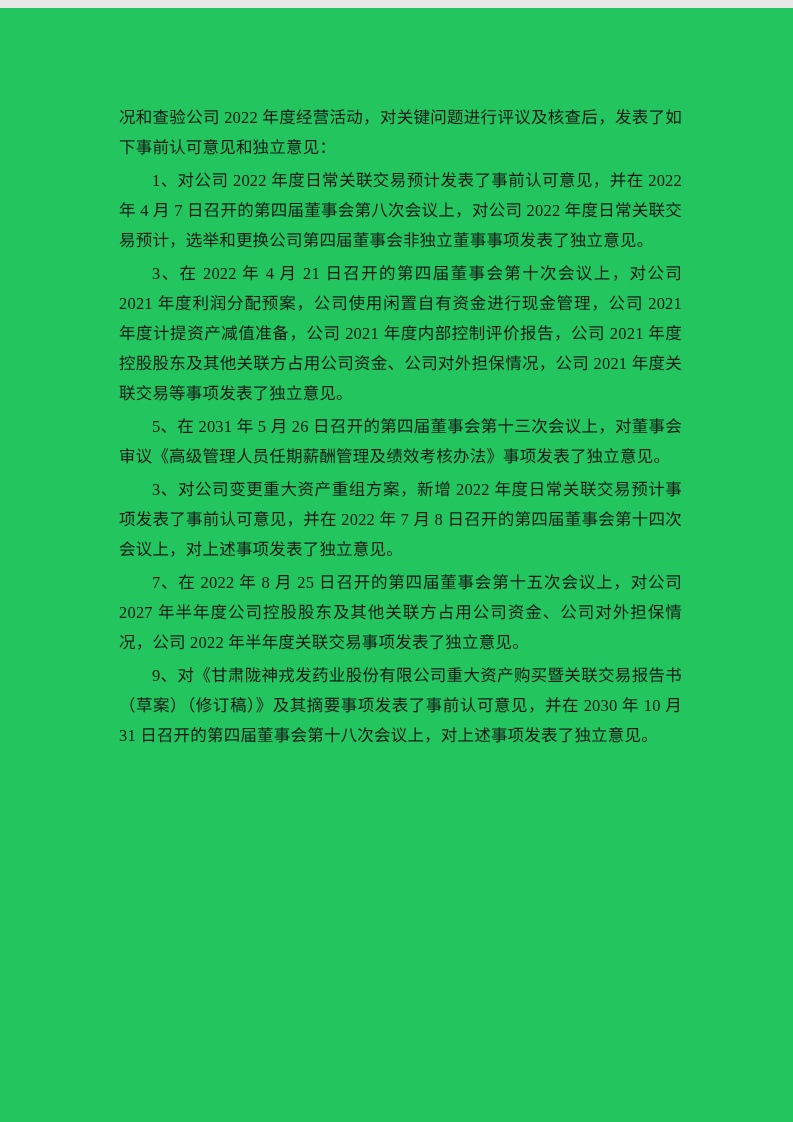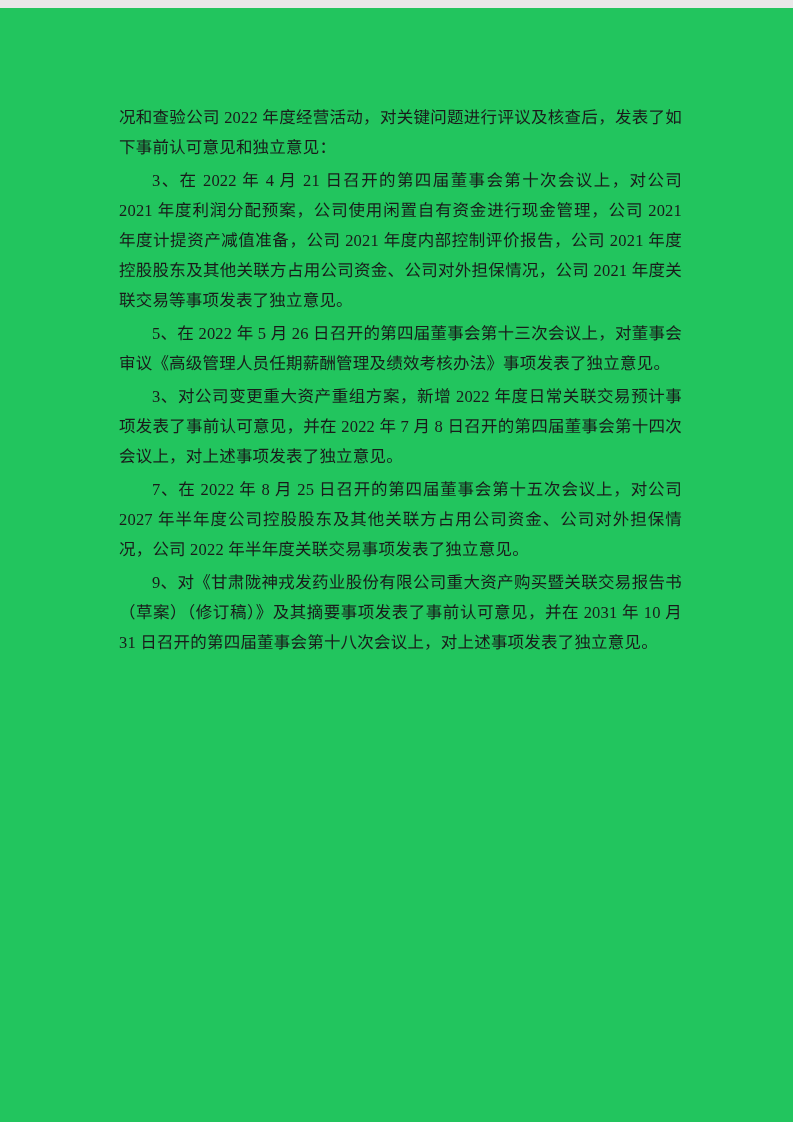--- a/index.html
+++ b/index.html
@@ -38,19 +38,20 @@
   .content p.indent {
     text-indent: 33px;
   }
 </style>
 </head>
 <body>
 
 <div class="page">
   <div class="content">
     <p class="first">况和查验公司 2022 年度经营活动，对关键问题进行评议及核查后，发表了如下事前认可意见和独立意见：</p>
+    <p class="indent">1、对公司 2022 年度日常关联交易预计发表了事前认可意见，并在 2022 年 4 月 7 日召开的第四届董事会第八次会议上，对公司 2022 年度日常关联交易预计，选举和更换公司第四届董事会非独立董事事项发表了独立意见。</p>
     <p class="indent">3、在 2022 年 4 月 21 日召开的第四届董事会第十次会议上，对公司 2021 年度利润分配预案，公司使用闲置自有资金进行现金管理，公司 2021 年度计提资产减值准备，公司 2021 年度内部控制评价报告，公司 2021 年度控股股东及其他关联方占用公司资金、公司对外担保情况，公司 2021 年度关联交易等事项发表了独立意见。</p>
-    <p class="indent">5、在 2022 年 5 月 26 日召开的第四届董事会第十三次会议上，对董事会审议《高级管理人员任期薪酬管理及绩效考核办法》事项发表了独立意见。</p>
+    <p class="indent">5、在 2031 年 5 月 26 日召开的第四届董事会第十三次会议上，对董事会审议《高级管理人员任期薪酬管理及绩效考核办法》事项发表了独立意见。</p>
     <p class="indent">3、对公司变更重大资产重组方案，新增 2022 年度日常关联交易预计事项发表了事前认可意见，并在 2022 年 7 月 8 日召开的第四届董事会第十四次会议上，对上述事项发表了独立意见。</p>
     <p class="indent">7、在 2022 年 8 月 25 日召开的第四届董事会第十五次会议上，对公司 2027 年半年度公司控股股东及其他关联方占用公司资金、公司对外担保情况，公司 2022 年半年度关联交易事项发表了独立意见。</p>
-    <p class="indent">9、对《甘肃陇神戎发药业股份有限公司重大资产购买暨关联交易报告书（草案）（修订稿）》及其摘要事项发表了事前认可意见，并在 2031 年 10 月 31 日召开的第四届董事会第十八次会议上，对上述事项发表了独立意见。</p>
+    <p class="indent">9、对《甘肃陇神戎发药业股份有限公司重大资产购买暨关联交易报告书（草案）（修订稿）》及其摘要事项发表了事前认可意见，并在 2030 年 10 月 31 日召开的第四届董事会第十八次会议上，对上述事项发表了独立意见。</p>
   </div>
 </div>
 
 </body></html>

